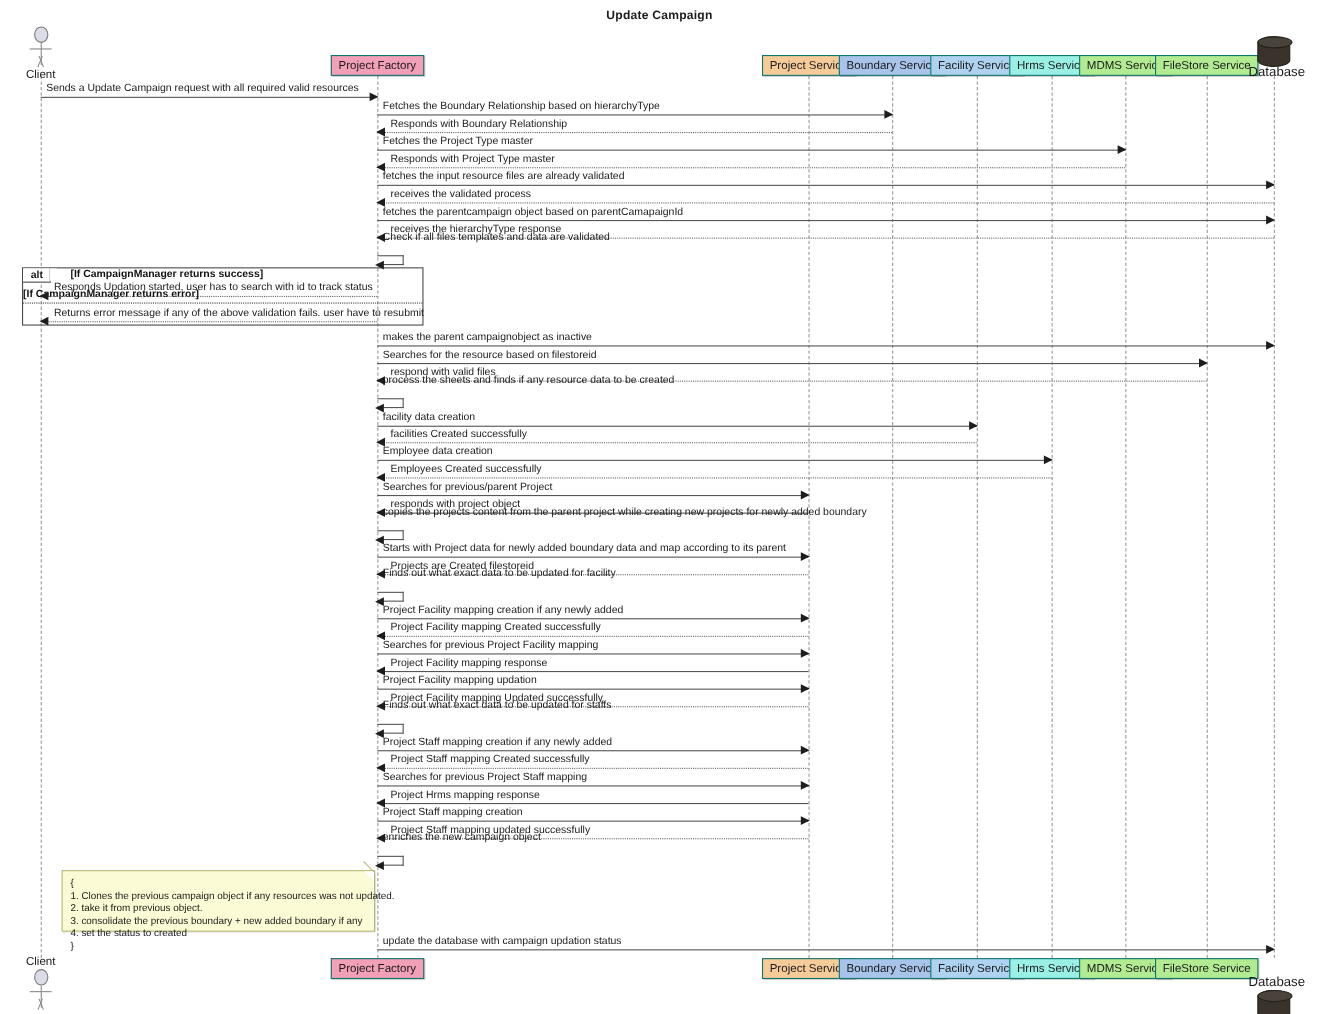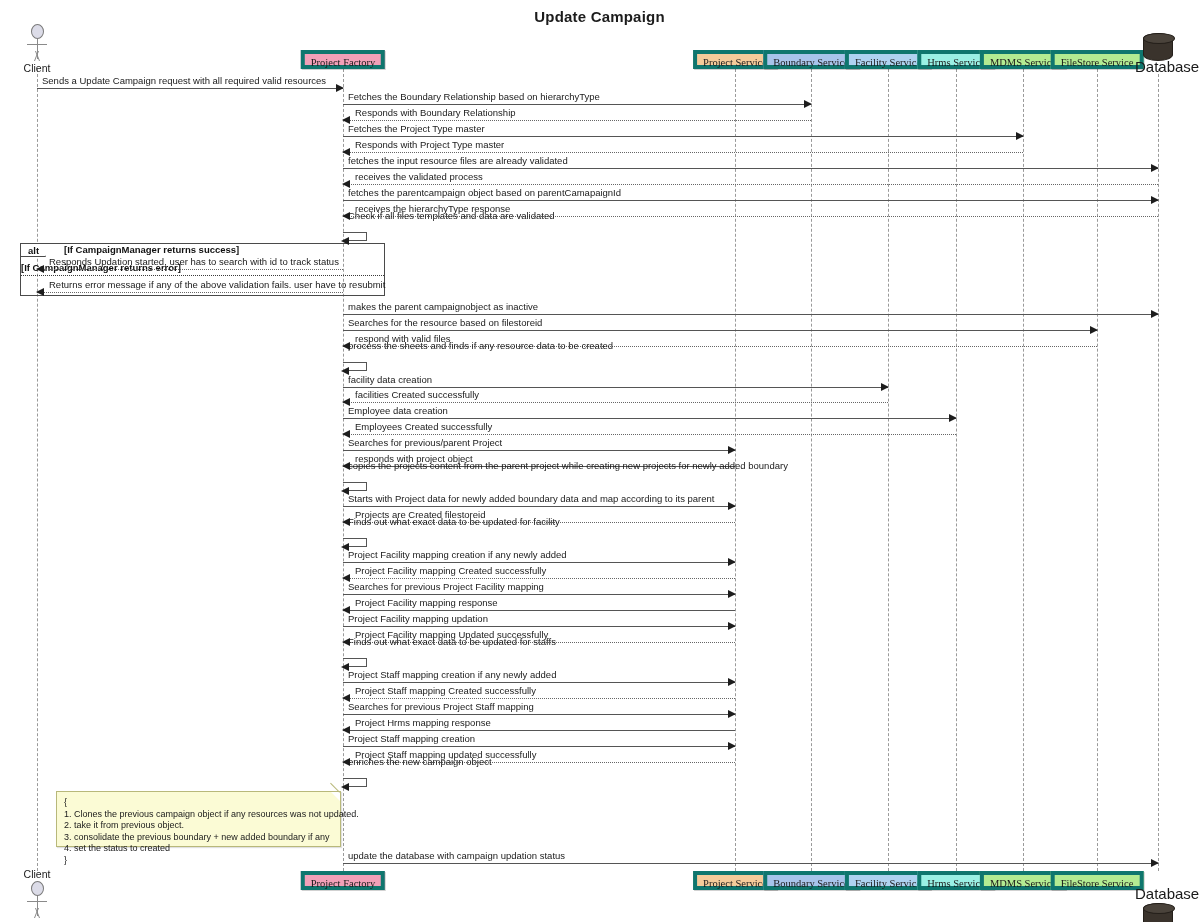--- a/index.html
+++ b/index.html
@@ -14,45 +14,44 @@
     height: 922px;
     background: #ffffff;
     overflow: hidden;
   }
   #diagram-title {
     position: absolute;
     top: 8px;
     left: 0;
     width: 1199px;
     text-align: center;
-    font-size: 15px;
+    font-size: 11px;
     font-weight: bold;
     color: #1c1c1c;
     letter-spacing: 0.2px;
   }
   
   .lifeline {
     position: absolute;
     width: 0;
     border-left: 1px dashed #9a9a9a;
   }
   
   .participant {
     position: absolute;
     height: 19px;
     line-height: 18px;
     padding: 0 6px;
     font-size: 10.5px;
     color: #1a1a1a;
-    border: 4px solid #0f766e;
+    border: 1px solid #0f766e;
     text-align: center;
     white-space: nowrap;
     transform: translateX(-50%);
     box-shadow: 1px 1px 0 rgba(0,0,0,0.18);
-    font-family: Liberation Serif, serif;
   }
   
   .actor {
     position: absolute;
     transform: translateX(-50%);
     width: 40px;
     text-align: center;
   }
   .actor .head {
     width: 13px; height: 15px;
@@ -99,21 +98,21 @@
     position: relative;
   }
   .db-can::before {
     content: "";
     position: absolute; left: -1px; top: -1px; width: 30px; height: 9px;
     border: 1px solid #241f1a;
     border-radius: 50%;
     background: #4a433b;
   }
   .database .label {
-    font-size: 15px; color: #1a1a1a; white-space: nowrap; margin-top: -3px;
+    font-size: 12px; color: #1a1a1a; white-space: nowrap; margin-top: -3px;
   }
   .database.bottom .db-can { margin-top: 1px; }
   
   .msg { position: absolute; height: 0; }
   .msg .line {
     position: absolute; left: 0; top: 0; width: 100%; height: 0;
   }
   .msg.solid .line { border-top: 1px solid #555; }
   .msg.dotted .line { border-top: 1px dotted #666; }
   .msg .label {

